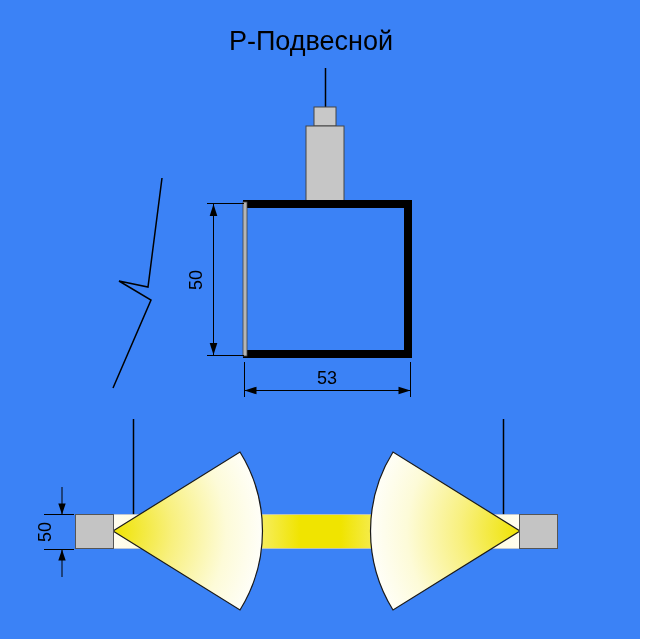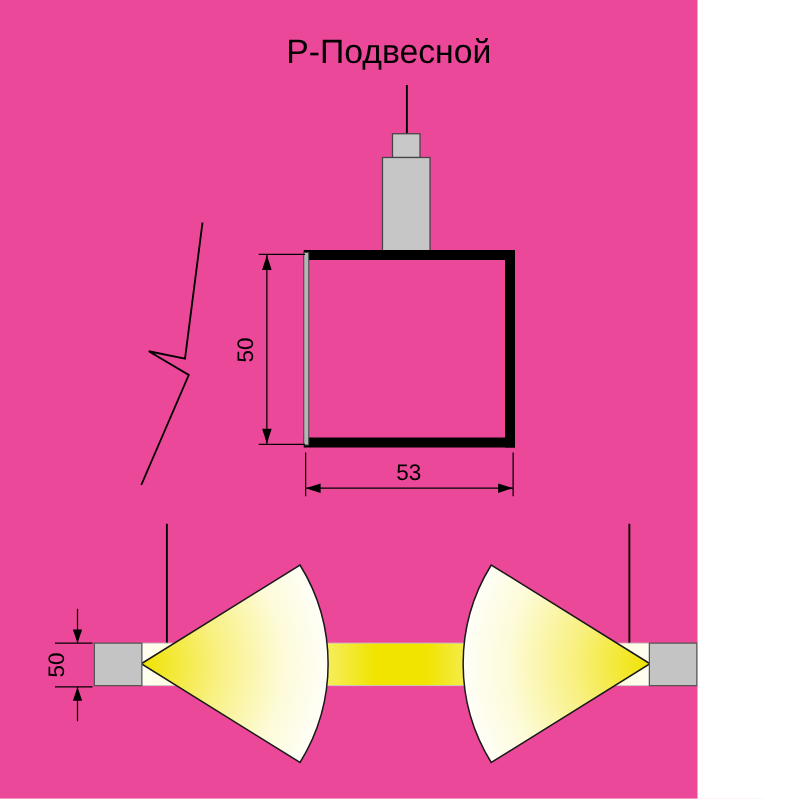--- a/index.html
+++ b/index.html
@@ -2,23 +2,23 @@
 <html><head>
 <meta charset="utf-8">
 <style>
   html, body {
     margin: 0;
     padding: 0;
     background: #ffffff;
   }
   .page {
     position: relative;
-    width: 558px;
+    width: 640px;
     height: 639px;
-    background: #ec4899;
+    background: #3b82f6;
     font-family: "Liberation Sans", sans-serif;
     overflow: hidden;
   }
   svg { display: block; }
   text {
     fill: #000000;
     font-family: "Liberation Sans", sans-serif;
   }
   .title-text { font-size: 27px; }
   .dim-text { font-size: 18px; }

